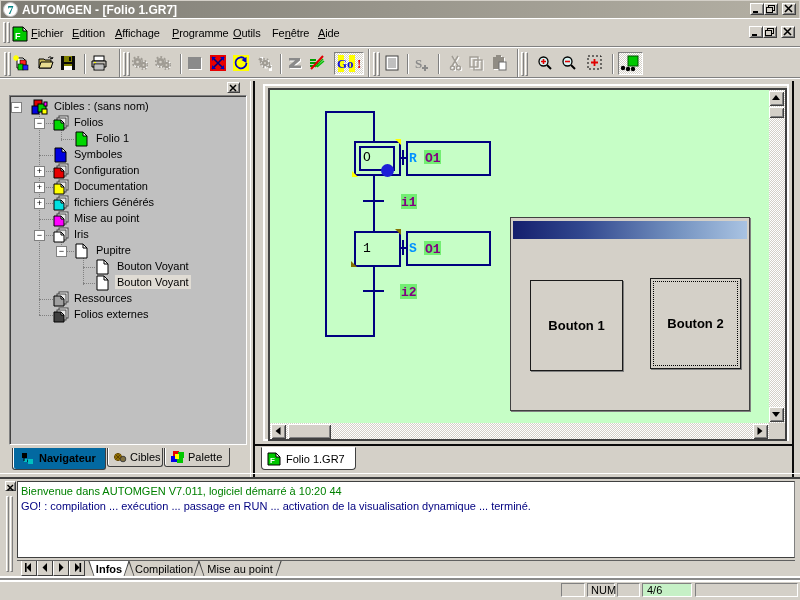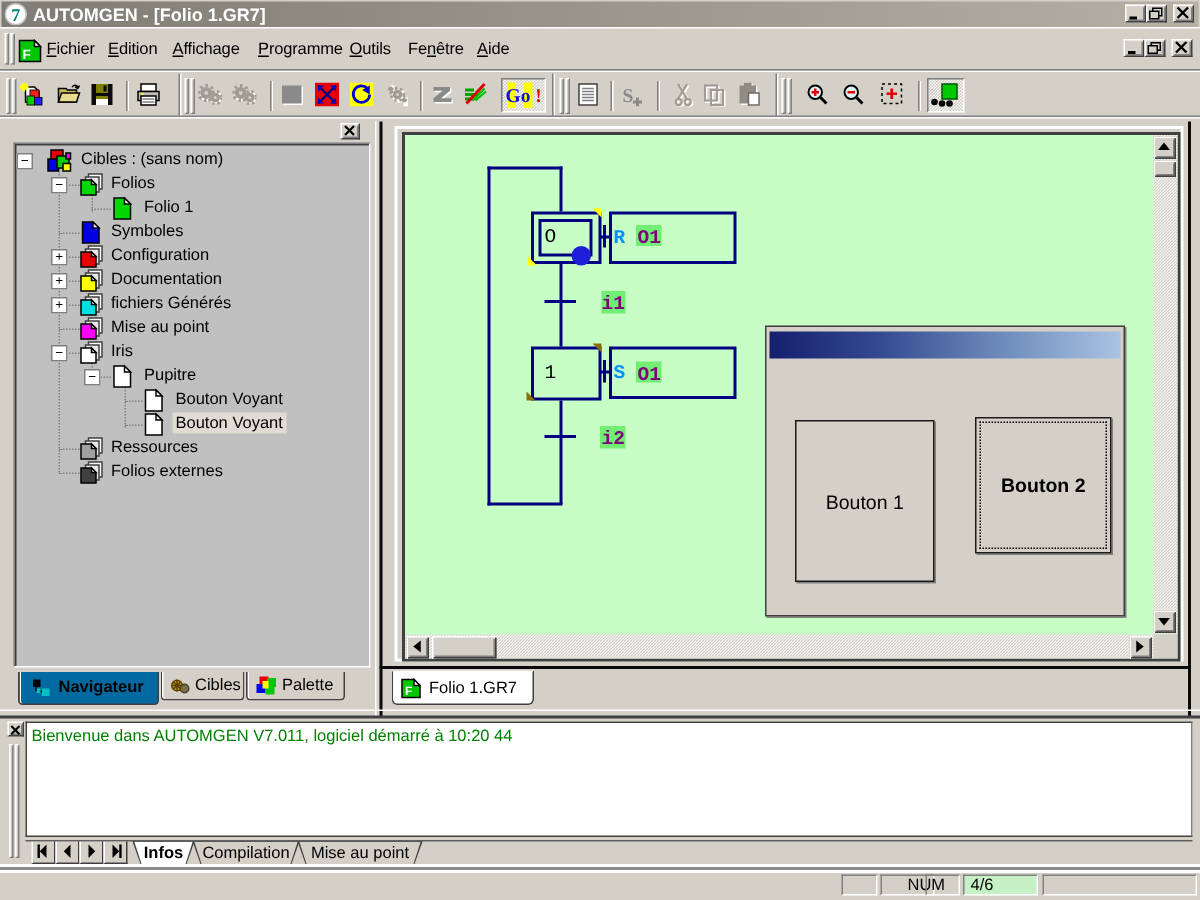--- a/index.html
+++ b/index.html
@@ -461,34 +461,35 @@
 <div class="abs hl" style="left:400px;top:284px;width:17px;height:15px"></div>
 <div class="mono" style="left:401px;top:285px;color:#800080">i2</div>
 <div class="abs" style="left:381px;top:164px;width:13px;height:13px;background:#1e1ed8;border-radius:50%"></div>
 <div class="arrow" style="left:395px;top:139px;border-top:6px solid #ffff00;border-left:6px solid transparent"></div>
 <div class="arrow" style="left:352px;top:171px;border-bottom:6px solid #ffff00;border-right:6px solid transparent"></div>
 <div class="arrow" style="left:395px;top:229px;border-top:6px solid #857000;border-left:6px solid transparent"></div>
 <div class="arrow" style="left:351px;top:261px;border-bottom:6px solid #857000;border-right:6px solid transparent"></div>
 </div>
 <div class="abs" id="pupitre" style="left:510px;top:217px;width:240px;height:194px;background:#d4d0c8;border:1px solid #404040;box-shadow:1px 1px 0 #808080">
 <div class="abs" style="left:2px;top:3px;width:234px;height:18px;background:linear-gradient(90deg,#151f6e 0%,#32488f 30%,#7492c0 70%,#a9c3e2 100%)"></div>
-<div class="abs" style="left:19px;top:62px;width:93px;height:108px;background:#d4d0c8;border:1px solid #1a1a1a;box-shadow:1px 1px 0 #808080;display:flex;align-items:center;justify-content:center;font-weight:normal;font-size:13px">Bouton 1</div>
+<div class="abs" style="left:19px;top:62px;width:93px;height:91px;background:#d4d0c8;border:1px solid #1a1a1a;box-shadow:1px 1px 0 #808080;display:flex;align-items:center;justify-content:center;font-weight:bold;font-size:13px">Bouton 1</div>
 <div class="abs" style="left:139px;top:60px;width:91px;height:91px;background:#d4d0c8;border:1px solid #1a1a1a;box-shadow:1px 1px 0 #808080;outline:1px dotted #000;outline-offset:-4px;display:flex;align-items:center;justify-content:center;font-weight:bold;font-size:13px">Bouton 2</div>
 </div>
 <div class="abs" style="left:0;top:473px;width:800px;height:1px;background:#fff"></div>
 <div class="abs" style="left:0;top:477px;width:800px;height:2px;background:#404040"></div>
 
 <div class="abs" id="bottom" style="left:0;top:479px;width:800px;height:99px">
   <div class="titlebtn" style="left:5px;top:2px;width:11px;height:10px"><svg width="9" height="8">
           <path d="M1.5 1 L7 6.5 M7 1 L1.5 6.5" stroke="#000" stroke-width="1.4"></path>
         </svg></div>
   <div class="grip" style="left:6px;top:17px;height:76px"></div>
   <div class="grip" style="left:10px;top:17px;height:76px"></div>
   <div class="abs" id="msg" style="left:17px;top:2px;width:778px;height:77px;background:#fff;border:1px solid;border-color:#404040 #808080 #404040 #404040">
     <div class="abs" style="left:3px;top:3px;color:#008000">Bienvenue dans AUTOMGEN V7.011, logiciel démarré à 10:20 44</div>
+    <div class="abs" style="left:3px;top:18px;color:#000080">GO! : compilation ... exécution ... passage en RUN ... activation de la visualisation dynamique ... terminé.</div>
   </div>
   <div class="tabnav" style="left:21px;top:81px"><svg width="14" height="14">
           <rect x="3" y="2" width="1.6" height="9" fill="#000"></rect>
           <path d="M9 2 L9 11 L4.5 6.5 Z" fill="#000"></path>
         </svg></div>
 <div class="tabnav" style="left:37px;top:81px"><svg width="14" height="14">
           <path d="M9 2 L9 11 L4.5 6.5 Z" fill="#000"></path>
         </svg></div>
 <div class="tabnav" style="left:53px;top:81px"><svg width="14" height="14">
           <path d="M5 2 L5 11 L9.5 6.5 Z" fill="#000"></path>
@@ -507,18 +508,18 @@
         <div class="abs" style="left:1px;top:1px;width:82px;height:17px;background:#d4d0c8;clip-path:polygon(0.5px 0,calc(100% - 0.5px) 0,calc(100% - 6px) 100%,6px 100%);text-align:center;font-weight:normal;font-size:11px;padding-top:2px">Mise au point</div>
       </div>
 <div class="abs" style="left:17px;top:81px;width:778px;height:1px;background:#606060"></div>
 </div>
 
 <div class="abs" id="statusbar" style="left:0;top:576px;width:800px;height:24px">
       <div class="abs" style="left:0;top:0;width:800px;height:2px;background:#fff"></div>
       <div class="abs" style="left:0;top:2px;width:800px;height:2px;background:#8a8a8a"></div>
       <div class="abs" style="left:0;top:4px;width:800px;height:2px;background:#fff"></div>
   <div class="statbox" style="left:561px;width:24px"></div>
-  <div class="statbox" style="left:587px;width:28px;padding:0 17px">NUM</div>
+  <div class="statbox" style="left:587px;width:28px;padding:0 3px">NUM</div>
   <div class="statbox" style="left:617px;width:23px"></div>
   <div class="statbox" style="left:642px;width:50px;background:#c6f0c6;padding:0 4px">4/6</div>
   <div class="statbox" style="left:695px;width:103px"></div>
 </div>
 
 </div>
 </body></html>

